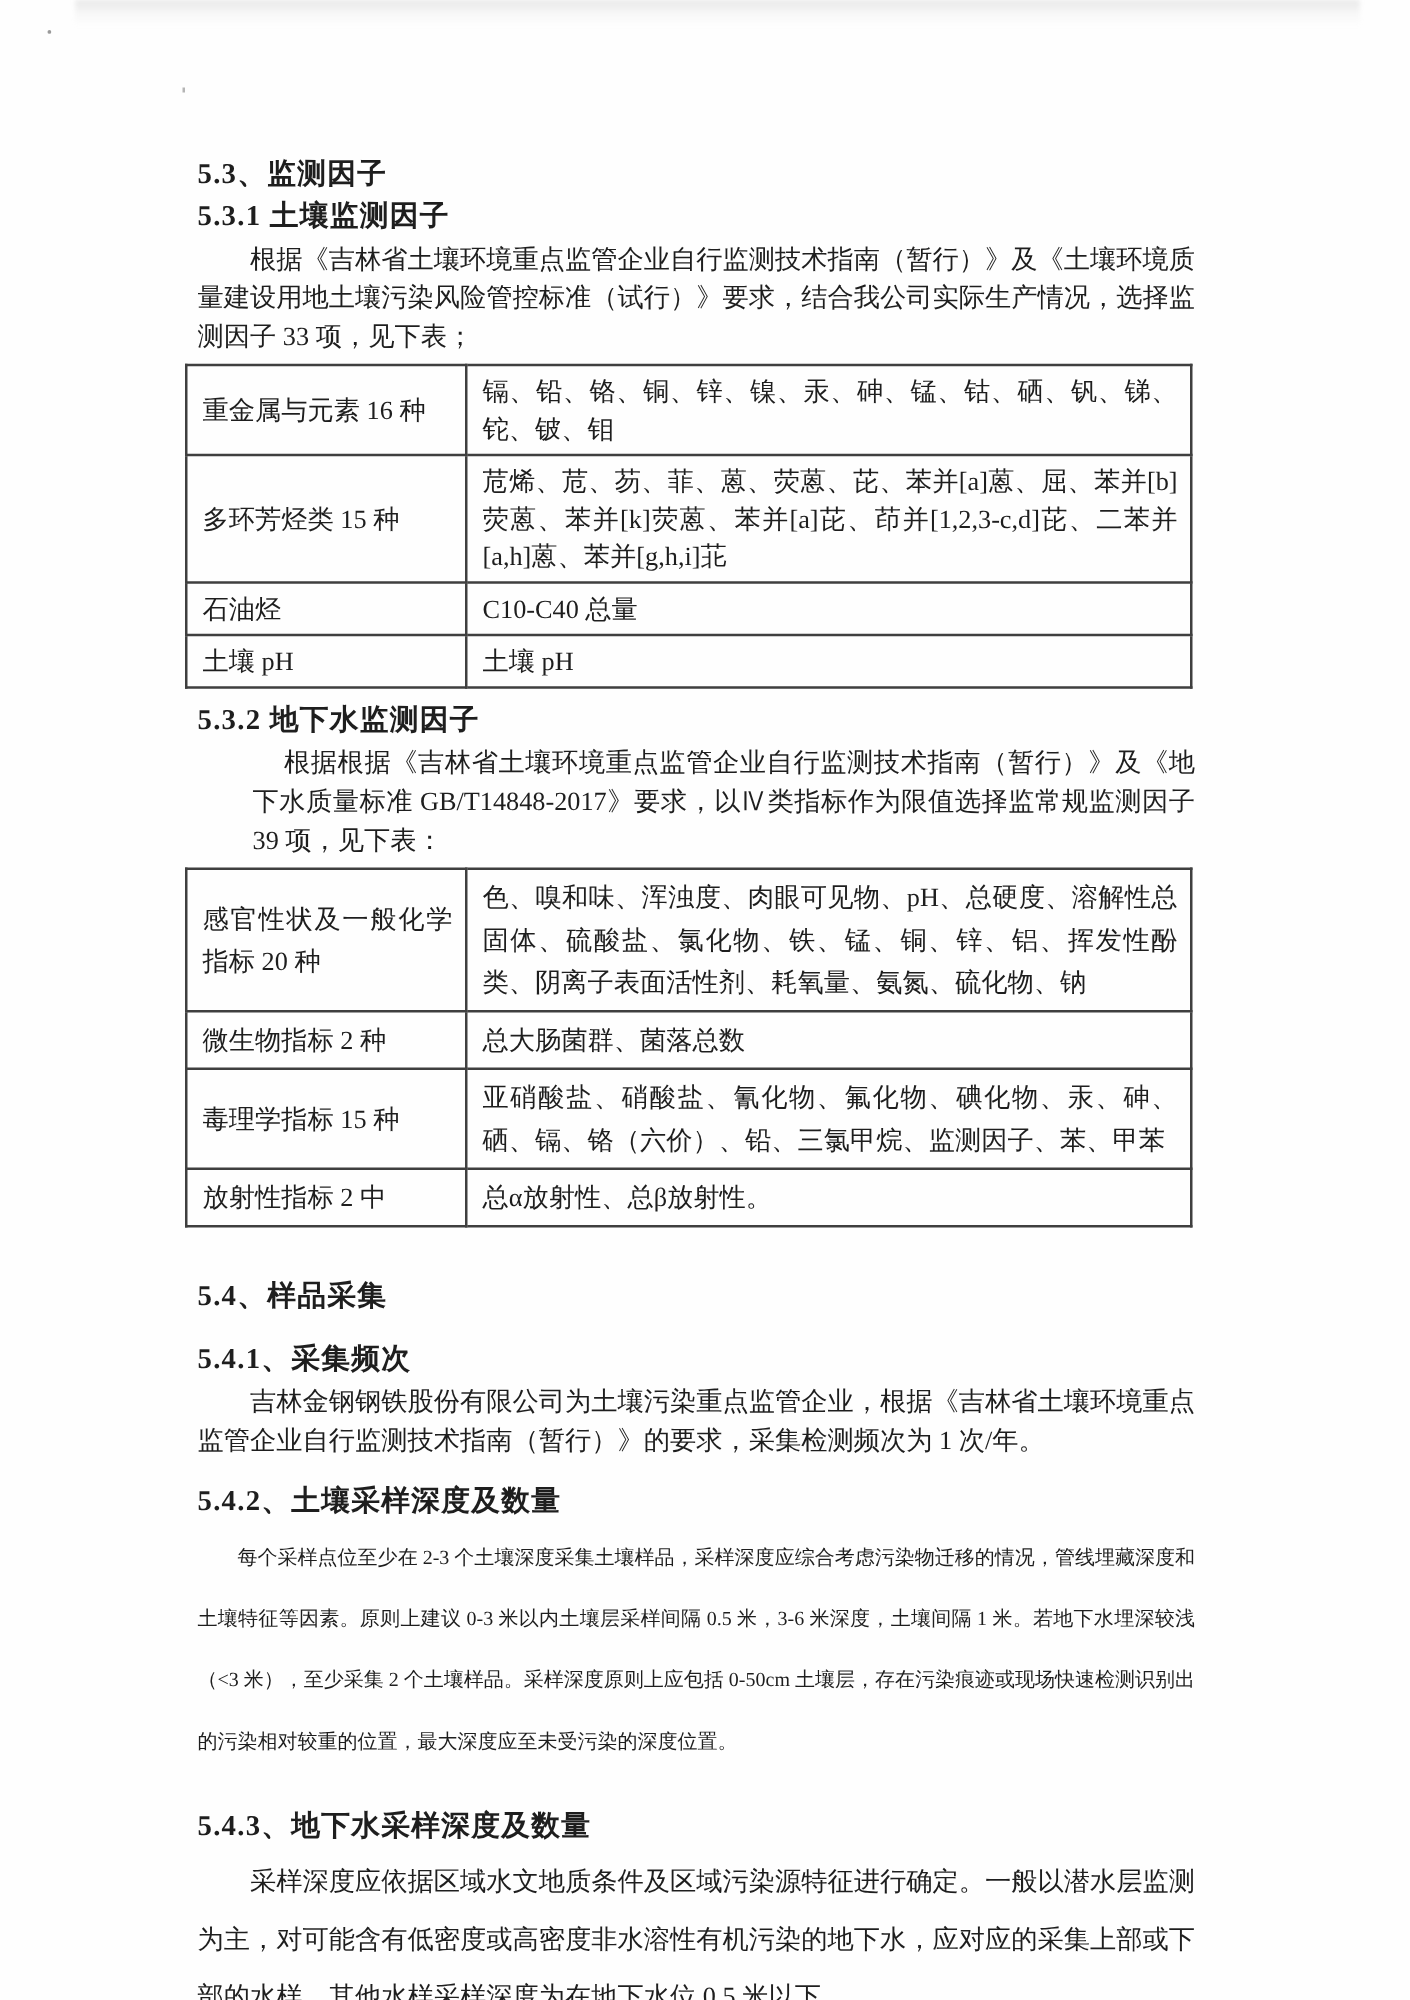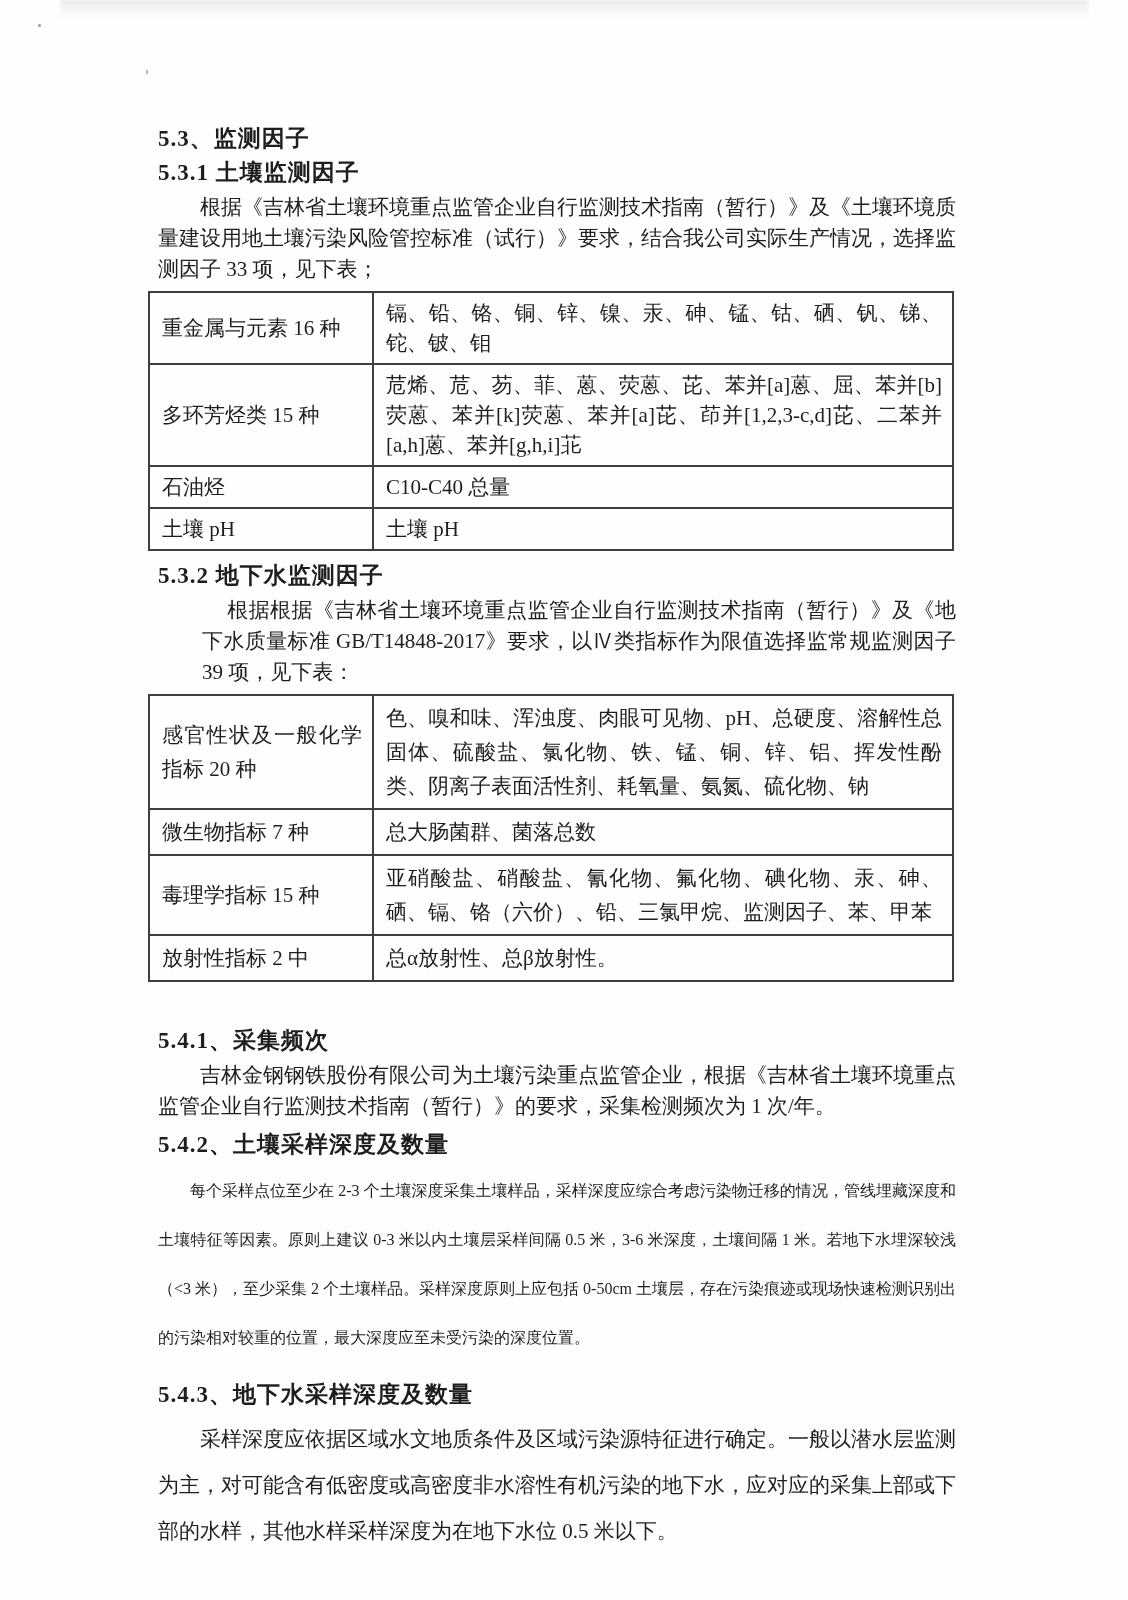--- a/index.html
+++ b/index.html
@@ -70,22 +70,22 @@
     text-indent: 2em;
     margin: 4px 0 0 0;
   }
   .para-wide2 {
     font-size: 21px;
     line-height: 46px;
     text-align: justify;
     text-indent: 2em;
     margin: 4px 0 0 0;
   }
-  .mt4 { margin-top: 4px; }
-  .mt8 { margin-top: 16px; }
+  .mt4 { margin-top: 16px; }
+  .mt8 { margin-top: 26px; }
 </style>
 </head>
 <body>
 
 <div class="page">
   <div class="scan-artifact-top"></div>
   <div class="speck-1"></div>
   <div class="speck-2"></div>
 
   <div class="content">
@@ -118,36 +118,37 @@
     <div class="h1">5.3.2 地下水监测因子</div>
     <p class="para small-indent">根据根据《吉林省土壤环境重点监管企业自行监测技术指南（暂行）》及《地下水质量标准 GB/T14848-2017》要求，以Ⅳ类指标作为限值选择监常规监测因子 39 项，见下表：</p>
 
     <table class="factor-table" id="table-gw">
       <tbody>
           <tr>
             <td class="label-cell">感官性状及一般化学指标 20 种</td>
             <td class="value-cell">色、嗅和味、浑浊度、肉眼可见物、pH、总硬度、溶解性总固体、硫酸盐、氯化物、铁、锰、铜、锌、铝、挥发性酚类、阴离子表面活性剂、耗氧量、氨氮、硫化物、钠</td>
           </tr>
           <tr>
-            <td class="label-cell">微生物指标 7 种</td>
+            <td class="label-cell">微生物指标 2 种</td>
             <td class="value-cell">总大肠菌群、菌落总数</td>
           </tr>
           <tr>
             <td class="label-cell">毒理学指标 15 种</td>
             <td class="value-cell">亚硝酸盐、硝酸盐、氰化物、氟化物、碘化物、汞、砷、硒、镉、铬（六价）、铅、三氯甲烷、监测因子、苯、甲苯</td>
           </tr>
           <tr>
             <td class="label-cell">放射性指标 2 中</td>
             <td class="value-cell">总α放射性、总β放射性。</td>
           </tr>
         </tbody>
     </table>
 
     <div class="gap-lg"></div>
 
+    <div class="h1">5.4、样品采集</div>
     <div class="h1 mt4">5.4.1、采集频次</div>
     <p class="para">吉林金钢钢铁股份有限公司为土壤污染重点监管企业，根据《吉林省土壤环境重点监管企业自行监测技术指南（暂行）》的要求，采集检测频次为 1 次/年。</p>
 
     <div class="h1 mt4">5.4.2、土壤采样深度及数量</div>
     <p class="para-wide">每个采样点位至少在 2-3 个土壤深度采集土壤样品，采样深度应综合考虑污染物迁移的情况，管线埋藏深度和土壤特征等因素。原则上建议 0-3 米以内土壤层采样间隔 0.5 米，3-6 米深度，土壤间隔 1 米。若地下水埋深较浅（&lt;3 米），至少采集 2 个土壤样品。采样深度原则上应包括 0-50cm 土壤层，存在污染痕迹或现场快速检测识别出的污染相对较重的位置，最大深度应至未受污染的深度位置。</p>
 
     <div class="h1 mt8">5.4.3、地下水采样深度及数量</div>
     <p class="para-wide2">采样深度应依据区域水文地质条件及区域污染源特征进行确定。一般以潜水层监测为主，对可能含有低密度或高密度非水溶性有机污染的地下水，应对应的采集上部或下部的水样，其他水样采样深度为在地下水位 0.5 米以下。</p>
 
   </div>

